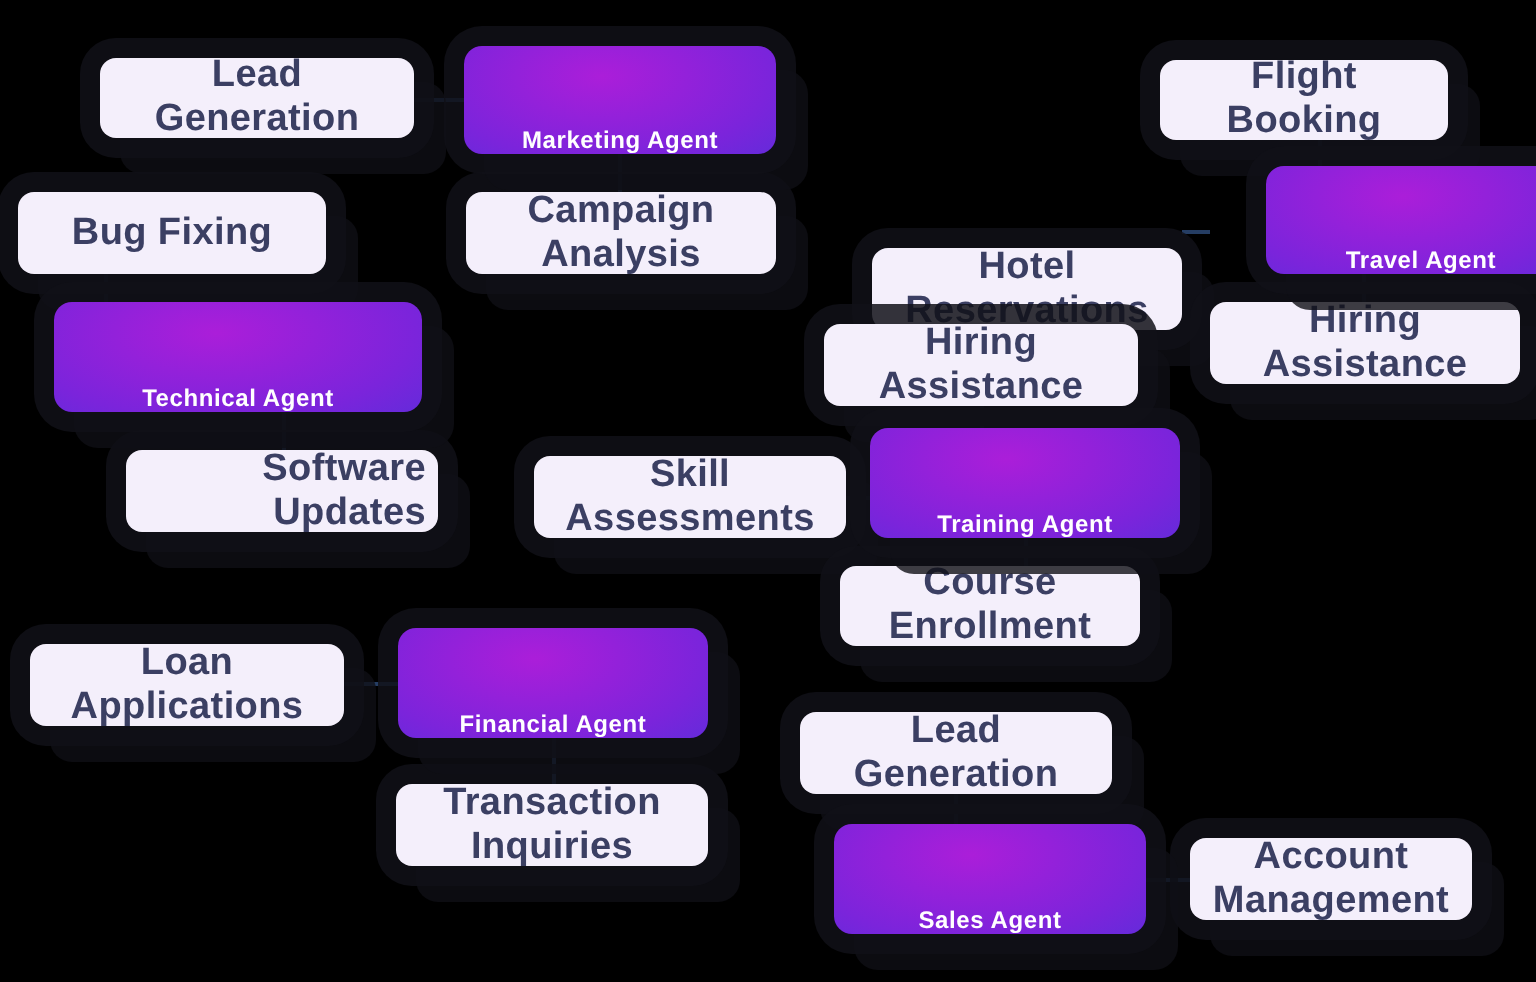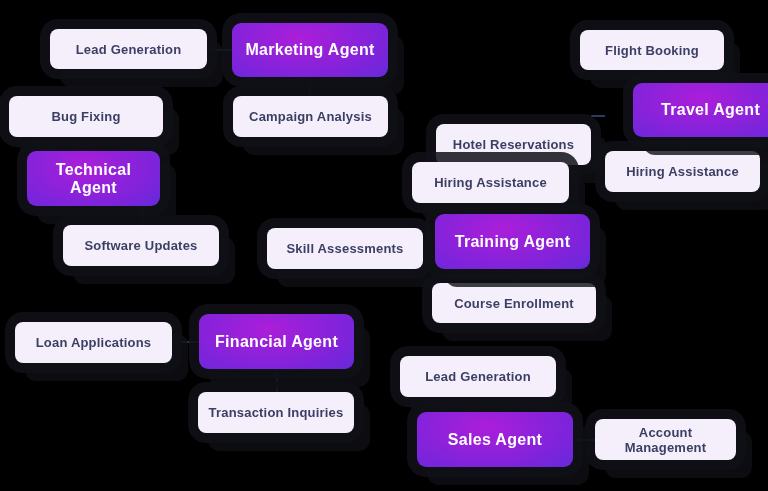--- a/index.html
+++ b/index.html
@@ -34,34 +34,35 @@
     z-index: 2;
     cursor: default;
     
     box-shadow: 0 0 0 10px rgba(17, 17, 24, 0.85),
                 13px 15px 0 3px rgba(15, 15, 21, 0.8);
   }
   .node.task {
     background: var(--task-bg, #f4effb);
     color: var(--task-text, #3b3f63);
     border-radius: 8px;
-    font-size: 13px;
+    font-size: 19px;
     font-weight: 700;
     letter-spacing: 0.2px;
   }
   .node.agent {
     background: radial-gradient(130% 185% at 44% 28%,
                 var(--agent-grad-center, #ab1ed9) 0%,
                 var(--agent-grad-mid, #7b24db) 42%,
                 var(--agent-grad-edge, #4434d9) 82%);
     color: var(--agent-text, #ffffff);
     border-radius: 9px;
-    font-size: 16px;
+    font-size: 12px;
     font-weight: 700;
     letter-spacing: 0.3px;
+    align-items: flex-end;
   }
   .node-label {
     padding: 0 6px;
     pointer-events: none;
   }
 </style>
 </head>
 <body>
 
 <div class="stage">
@@ -82,57 +83,57 @@
       <div class="connector" style="left: 573px; top: 439px; width: 22px; height: 2px;"></div>
       <div class="node task" style="left: 50px; top: 29px; width: 157px; height: 40px;">
         <span class="node-label">Lead Generation</span>
       </div>
       <div class="node task" style="left: 233px; top: 96px; width: 155px; height: 41px;">
         <span class="node-label">Campaign Analysis</span>
       </div>
       <div class="node task" style="left: 9px; top: 96px; width: 154px; height: 41px;">
         <span class="node-label">Bug Fixing</span>
       </div>
-      <div class="node task" style="left: 63px; top: 225px; width: 156px; height: 41px;">
+      <div class="node task" style="left: 63px; top: 225px; width: 156px; height: 41px; text-align: right;">
         <span class="node-label">Software Updates</span>
       </div>
       <div class="node task" style="left: 580px; top: 30px; width: 144px; height: 40px;">
         <span class="node-label">Flight Booking</span>
       </div>
       <div class="node task" style="left: 436px; top: 96px; width: 155px; height: 41px; margin-top: 28px;">
         <span class="node-label">Hotel Reservations</span>
       </div>
       <div class="node task" style="left: 605px; top: 151px; width: 155px; height: 41px;">
         <span class="node-label">Hiring Assistance</span>
       </div>
       <div class="node task" style="left: 412px; top: 162px; width: 157px; height: 41px;">
         <span class="node-label">Hiring Assistance</span>
       </div>
       <div class="node task" style="left: 267px; top: 228px; width: 156px; height: 41px;">
         <span class="node-label">Skill Assessments</span>
       </div>
-      <div class="node task" style="left: 432px; top: 283px; width: 164px; height: 40px;">
+      <div class="node task" style="left: 420px; top: 283px; width: 150px; height: 40px;">
         <span class="node-label">Course Enrollment</span>
       </div>
       <div class="node task" style="left: 15px; top: 322px; width: 157px; height: 41px; text-align: center;">
         <span class="node-label">Loan Applications</span>
       </div>
       <div class="node task" style="left: 198px; top: 392px; width: 156px; height: 41px;">
         <span class="node-label">Transaction Inquiries</span>
       </div>
       <div class="node task" style="left: 400px; top: 356px; width: 156px; height: 41px;">
         <span class="node-label">Lead Generation</span>
       </div>
       <div class="node task" style="left: 595px; top: 419px; width: 141px; height: 41px;">
         <span class="node-label">Account Management</span>
       </div>
       <div class="node agent" style="left: 232px; top: 23px; width: 156px; height: 54px;">
         <span class="node-label">Marketing Agent</span>
       </div>
-      <div class="node agent" style="left: 27px; top: 151px; width: 133px; height: 55px;">
+      <div class="node agent" style="left: 27px; top: 151px; width: 184px; height: 55px;">
         <span class="node-label">Technical Agent</span>
       </div>
       <div class="node agent" style="left: 605px; top: 83px; width: 155px; height: 54px; margin-left: 28px;">
         <span class="node-label">Travel Agent</span>
       </div>
       <div class="node agent" style="left: 435px; top: 214px; width: 155px; height: 55px;">
         <span class="node-label">Training Agent</span>
       </div>
       <div class="node agent" style="left: 199px; top: 314px; width: 155px; height: 55px;">
         <span class="node-label">Financial Agent</span>

